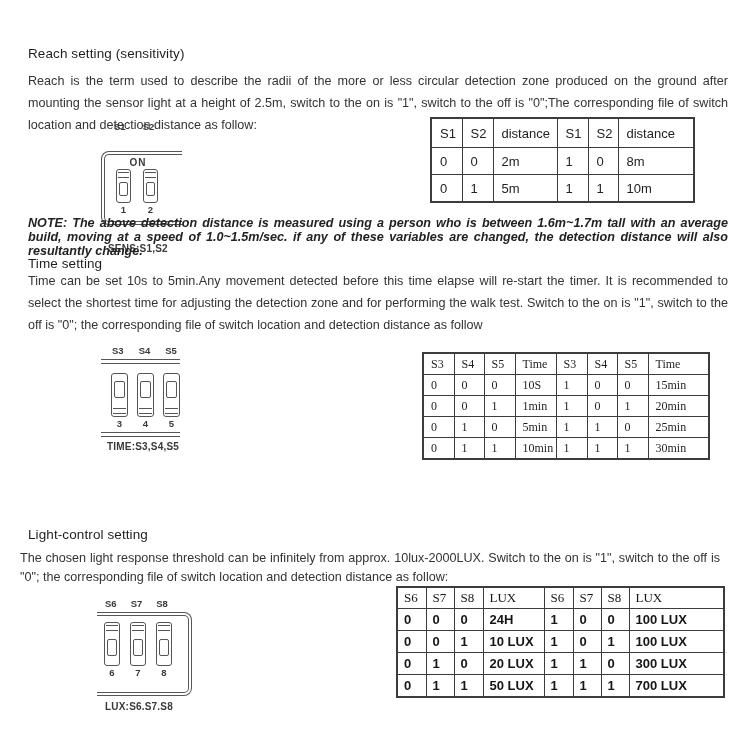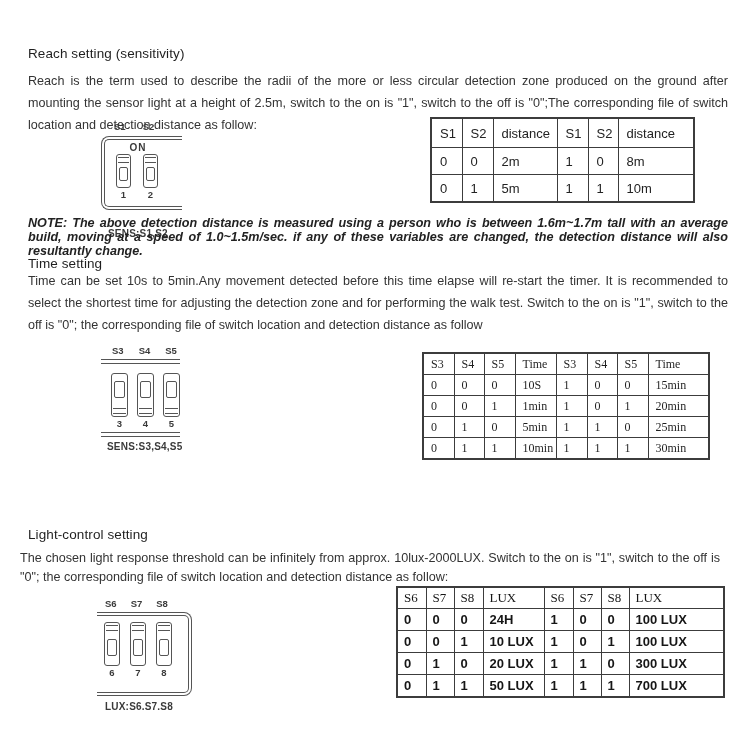--- a/index.html
+++ b/index.html
@@ -29,21 +29,21 @@
   .dline{height:3px;border-top:1px solid #555;border-bottom:1px solid #555;}
   .dips{display:flex;}
   .dipcol{display:flex;flex-direction:column;align-items:center;}
   .dip{position:relative;background:#fff;border:1.5px solid #555;border-radius:3px;box-sizing:border-box;}
   .dip .cap{position:absolute;left:1px;right:1px;height:4px;border-top:1px solid #555;border-bottom:1px solid #555;}
   .dip .knob{position:absolute;border:1.5px solid #555;border-radius:2px;box-sizing:border-box;left:2px;right:2px;}
   .dnum{font-size:9.5px;font-weight:bold;text-align:center;margin-top:1px;}
   .dcap{font-size:10px;font-weight:bold;color:#3a3a3a;letter-spacing:.2px;}
   .onl{font-size:10px;font-weight:bold;text-align:center;letter-spacing:1px;}
   .frame1{border:4px double #555;border-right:none;border-radius:8px 0 0 8px;
-          width:66px;height:64px;margin-top:4px;padding:2px 0 0 11px;box-sizing:content-box;}
+          width:66px;height:64px;margin-top:19px;padding:2px 0 0 11px;box-sizing:content-box;}
   .frame3{border:4px double #555;border-left:none;border-radius:0 8px 8px 0;
           width:84px;height:70px;margin-top:3px;padding:6px 0 0 7px;box-sizing:content-box;}
 </style>
 </head>
 <body>
 
 <div class="page">
 
   <div class="abs hd" style="left:28px;top:46px;">Reach setting (sensitivity)</div>
   <div class="abs para" style="left:28px;top:70px;">Reach is the term used to describe the radii of the more or less circular detection zone produced on the ground after mounting the sensor light at a height of 2.5m, switch to the on is "1", switch to the off is "0";The corresponding file of switch location and detection distance as follow:</div>
@@ -141,21 +141,21 @@
       </div>
       <div class="dipcol">
         <div class="dip" style="width:17px;height:44px;">
           <span class="cap" style="bottom:2px;"></span>
           <span class="knob" style="top:7px;height:17px;"></span>
         </div>
         <div class="dnum">5</div>
       </div>
     </div>
     <div class="dline" style="width:79px;margin-top:3px;"></div>
-    <div class="dcap" style="margin:4px 0 0 6px;">SENS:S3,S4,S5</div>
+    <div class="dcap" style="margin:4px 0 0 6px;">TIME:S3,S4,S5</div>
   </div>
 
   <table class="t t2" style="left:422px;top:352px;">
     <colgroup>
         <col style="width:31px">
         <col style="width:30px">
         <col style="width:31px">
         <col style="width:41px">
         <col style="width:31px">
         <col style="width:30px">

